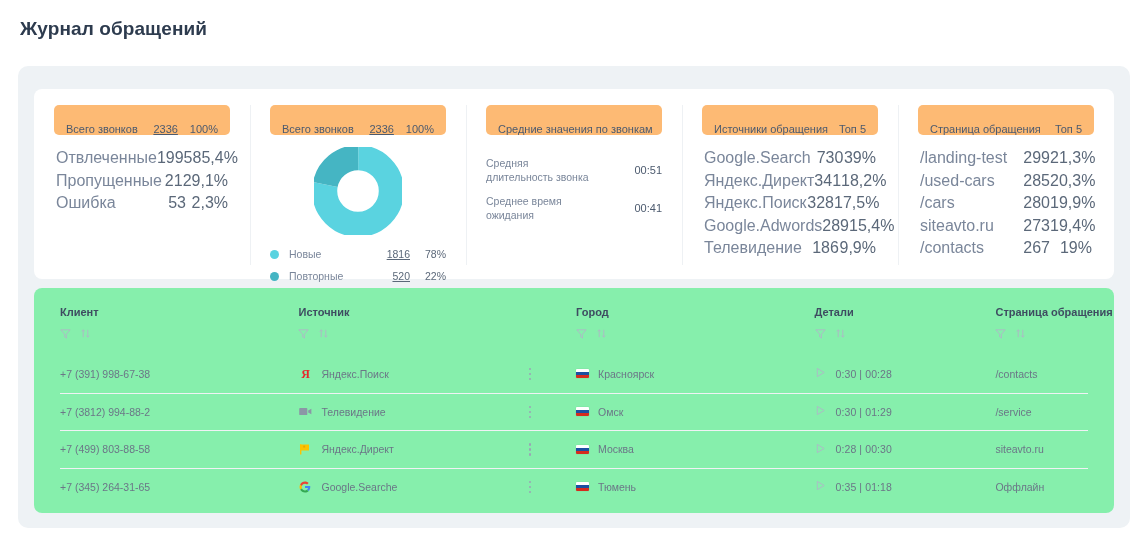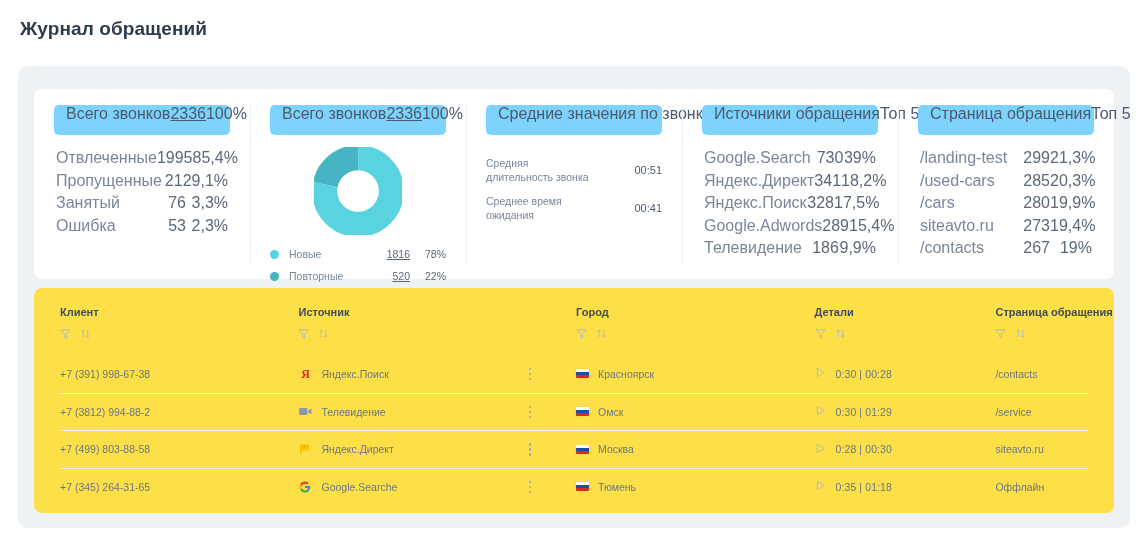--- a/index.html
+++ b/index.html
@@ -35,26 +35,26 @@
   .kpi-card {
     width: 20%;
     padding: 16px 20px 10px 20px;
     position: relative;
   }
   .kpi-card + .kpi-card::before {
     content: ""; position: absolute; left: 0; top: 16px; bottom: 14px;
     width: 1px; background: #eef1f4;
   }
   .kpi-head {
-    background: #7dd3fc;
+    background: #fdba74;
     border-radius: 5px;
     height: 30px;
-    display: flex; align-items: flex-start;
+    display: flex; align-items: flex-end;
     padding: 0 12px;
-    font-size: 16px; color: #4c5a6e; font-weight: normal;
+    font-size: 11px; color: #4c5a6e; font-weight: normal;
   }
   .kpi-head .ttl { flex: 1; white-space: nowrap; }
   .kpi-head .n1 { width: 42px; text-align: right; text-decoration: underline; }
   .kpi-head .n2 { width: 42px; text-align: right; }
   .kpi-head .top5 { text-align: right; white-space: nowrap; }
 
   .kpi-rows { margin-top: 14px; }
   .kpi-row {
     display: flex; 
     font-size: 16px; color: #7a869a;
@@ -76,21 +76,21 @@
   .legend-row { display: flex; align-items: center; font-size: 10.5px; height: 22px; }
   .legend-row .dot { width: 9px; height: 9px; border-radius: 50%; margin-right: 10px; flex: none; }
   .legend-row .lbl { flex: 1; color: #7a869a; }
   .legend-row .v1 { width: 42px; text-align: right; color: #5b6879; text-decoration: underline; }
   .legend-row .v2 { width: 36px; text-align: right; color: #5b6879; }
 
   
   .table-panel {
     position: absolute; left: 34px; top: 288px;
     width: 1080px; height: 225px;
-    background: #fde047;
+    background: #86efac;
     border-radius: 8px;
     padding: 0 26px;
   }
   .t-head { display: flex; padding-top: 18px; }
   .t-head .th { font-size: 11px; color: #3e4c61; font-weight: bold; }
   .th-icons { margin-top: 7px; display: flex; gap: 9px; align-items: center; }
   .ico { color: #aeb8c6; }
 
   .t-row {
     display: flex; align-items: center; height: 37.5px;
@@ -142,25 +142,20 @@
           <span class="lbl">Отвлеченные</span>
           <span class="v1">1995</span>
           <span class="v2">85,4%</span>
         </div>
         <div class="kpi-row">
           <span class="lbl">Пропущенные</span>
           <span class="v1">212</span>
           <span class="v2">9,1%</span>
         </div>
         <div class="kpi-row">
-          <span class="lbl">Занятый</span>
-          <span class="v1">76</span>
-          <span class="v2">3,3%</span>
-        </div>
-        <div class="kpi-row">
           <span class="lbl">Ошибка</span>
           <span class="v1">53</span>
           <span class="v2">2,3%</span>
         </div>
       </div>
     </div>
 
     <div class="kpi-card">
       <div class="kpi-head">
         <span class="ttl">Всего звонков</span>

